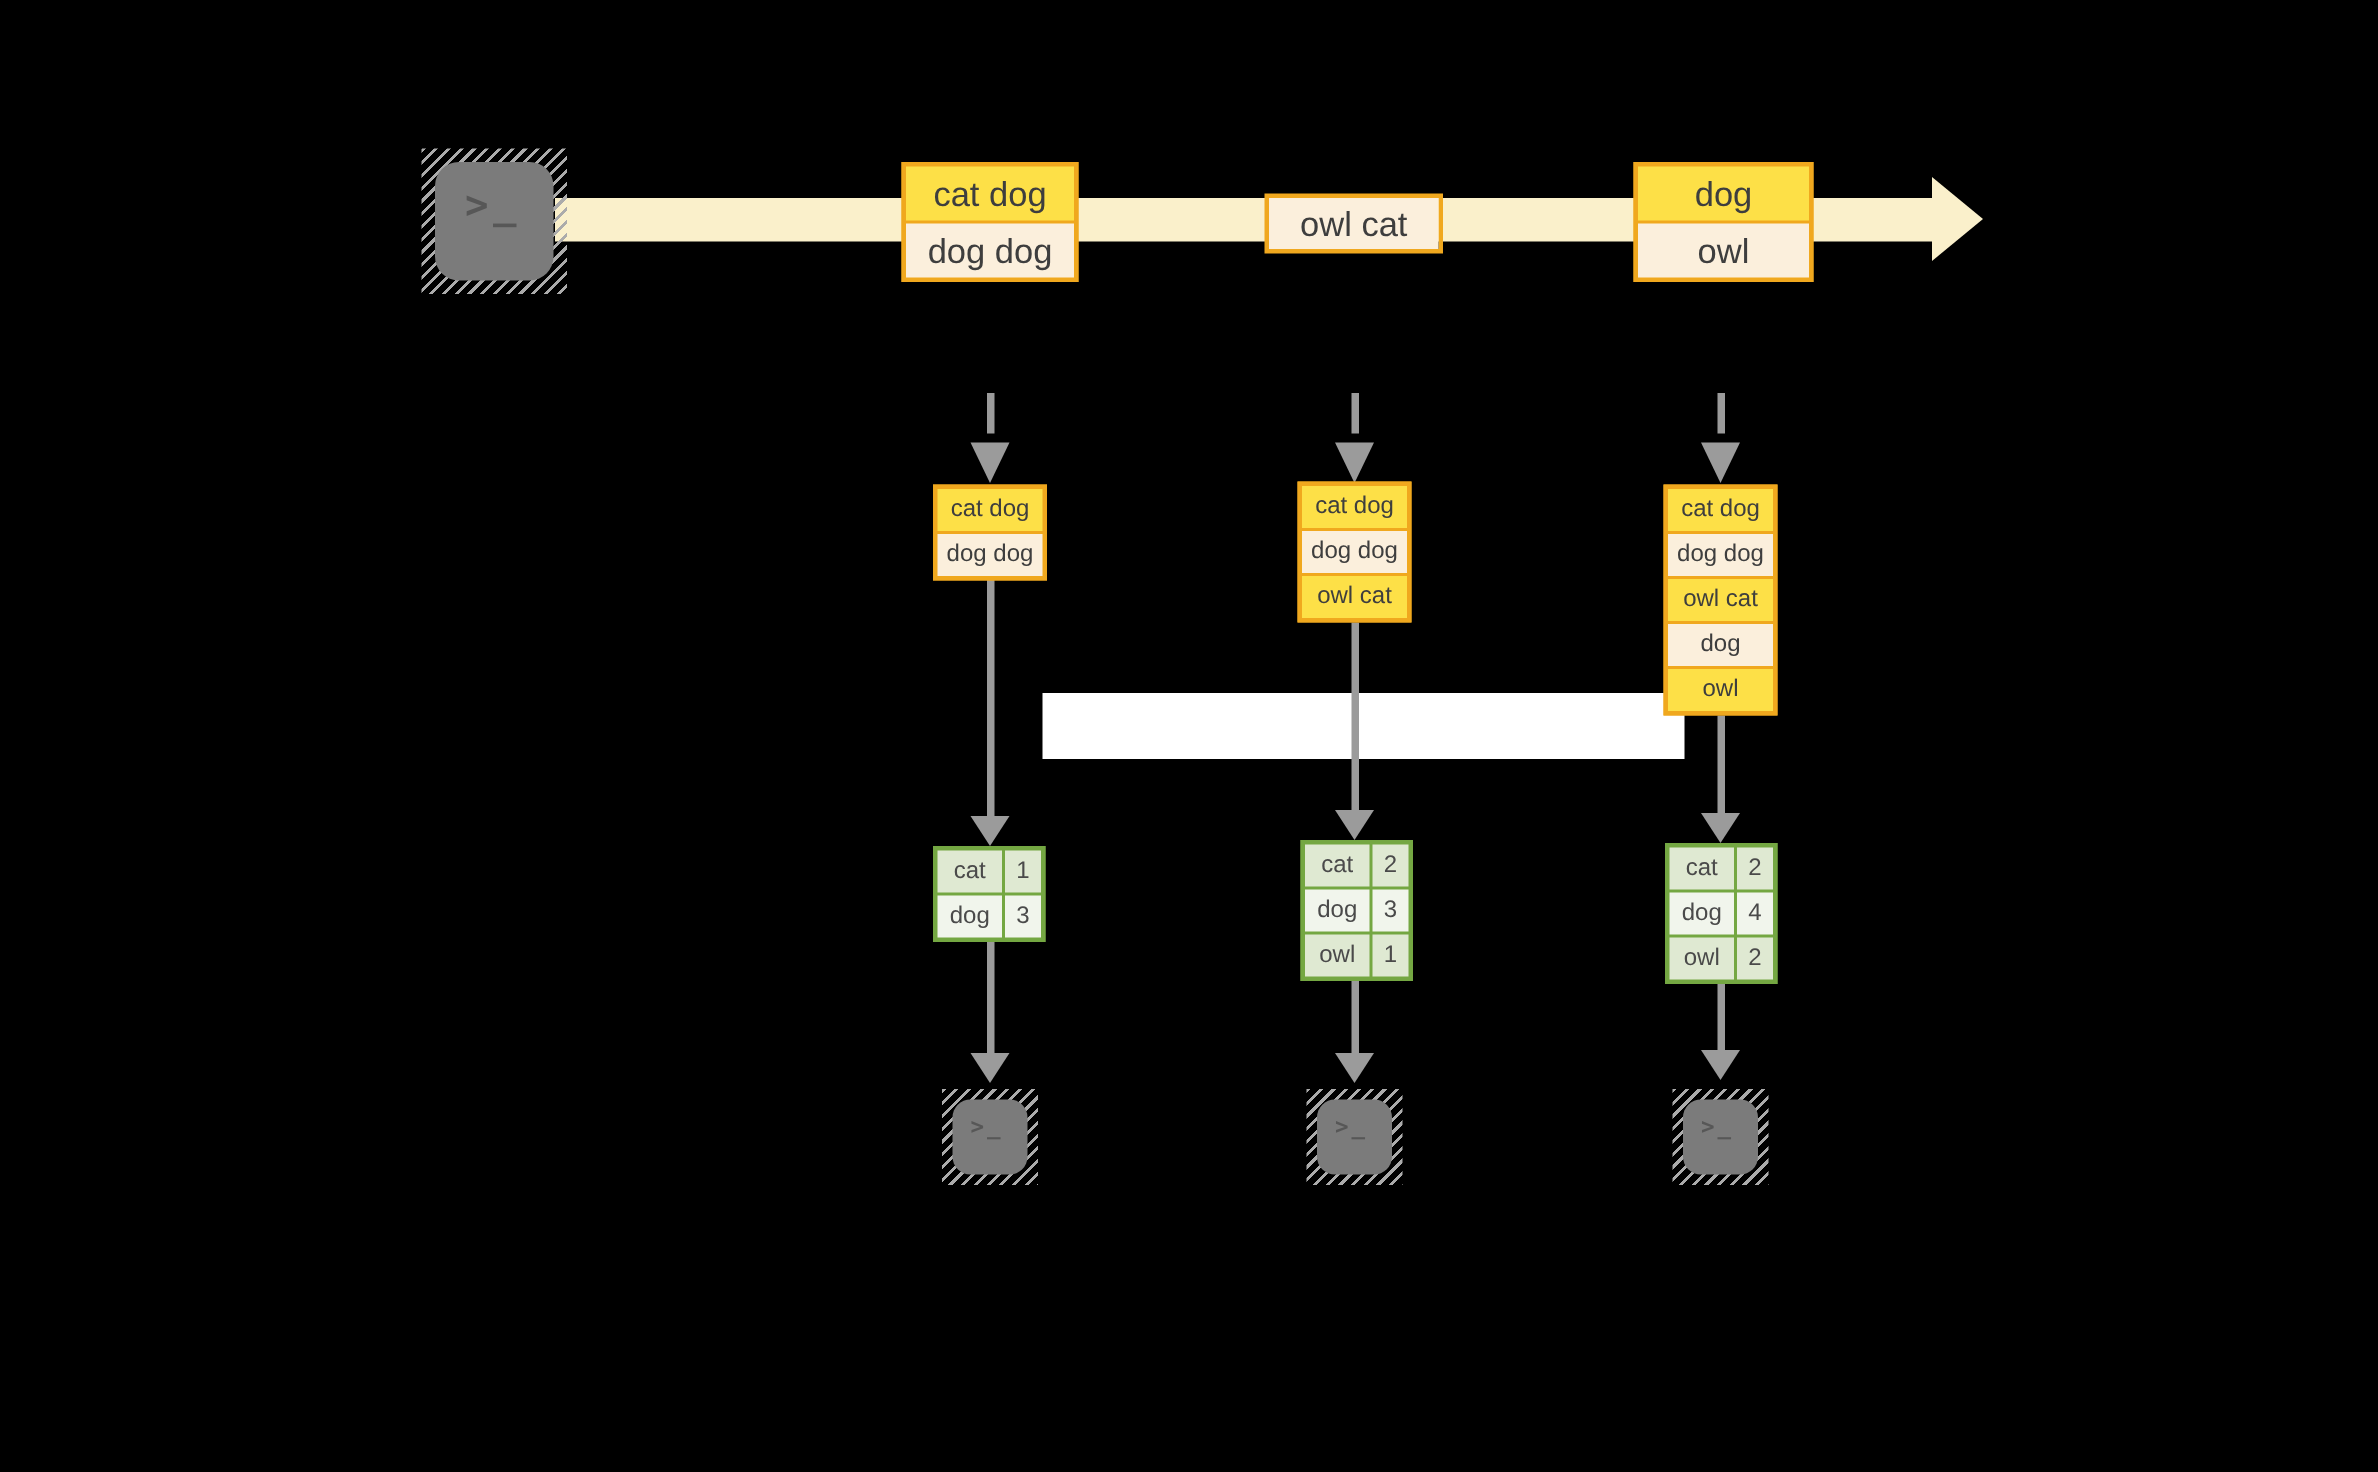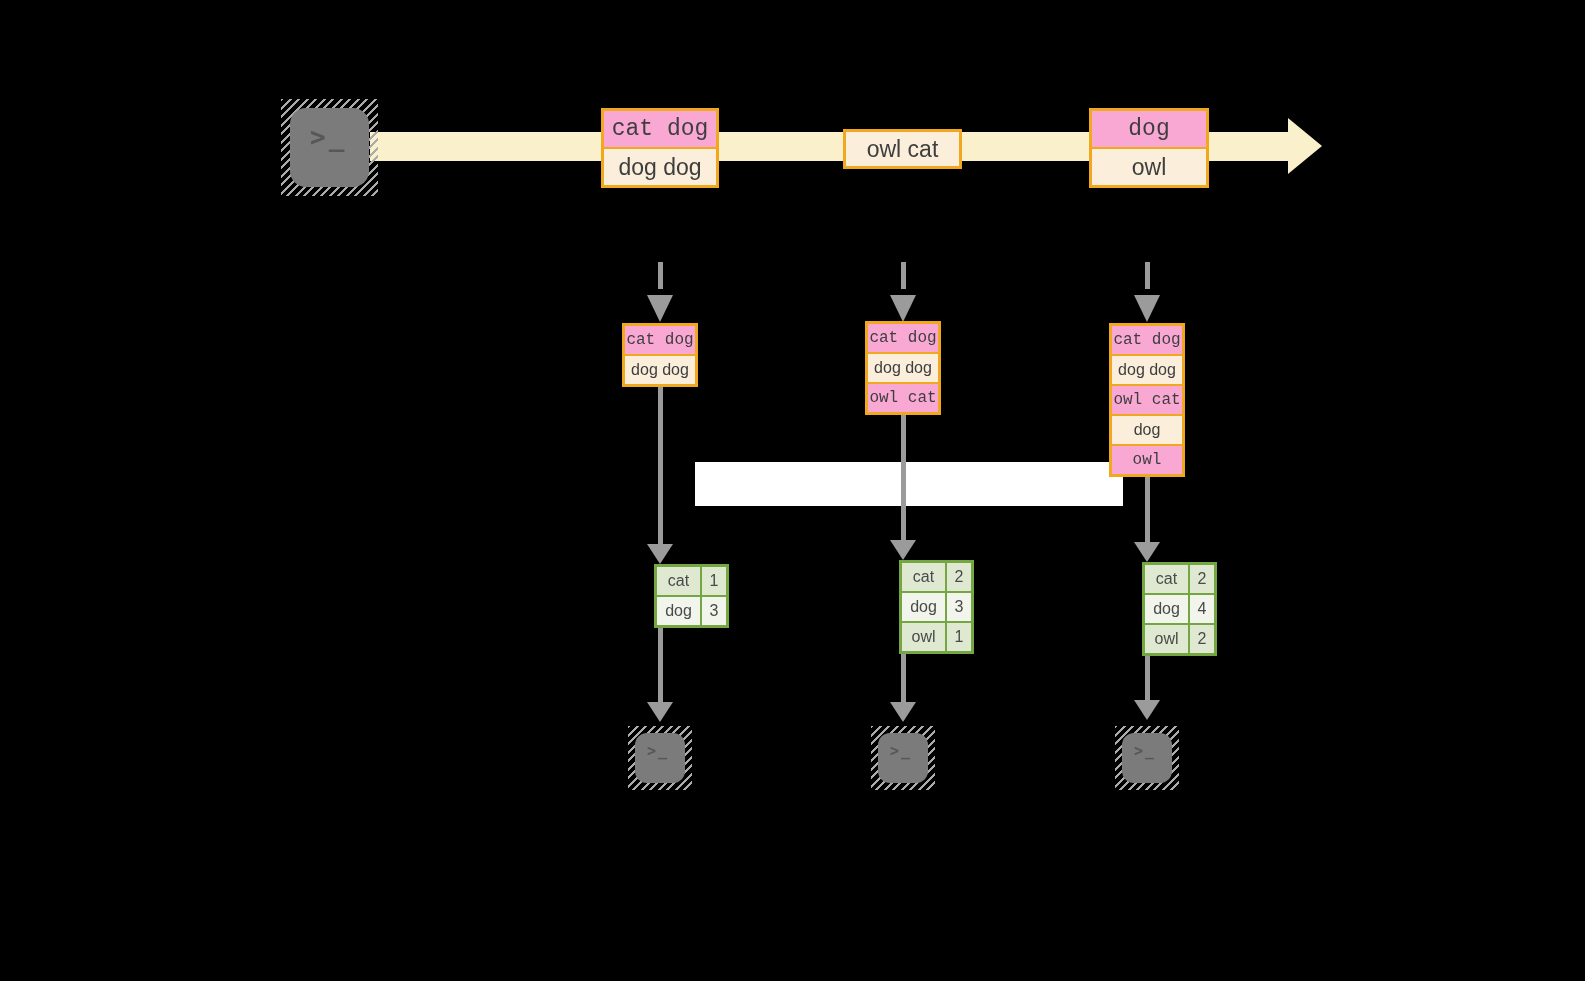--- a/index.html
+++ b/index.html
@@ -17,38 +17,38 @@
   .term-inner{position:absolute;background:#7b7b7b;}
   .term-big .term-inner{inset:9px;border-radius:16px;}
   .term-small .term-inner{inset:7px;border-radius:12px;}
   .term-glyph{position:absolute;color:#575757;font-weight:bold;font-family:"DejaVu Sans Mono",monospace;line-height:1;}
   .term-big .term-glyph{left:20px;top:16px;font-size:26px;letter-spacing:3px;}
   .term-small .term-glyph{left:12px;top:11px;font-size:15px;letter-spacing:2px;}
   
   .obox{position:absolute;z-index:3;border:3px solid #f0a81e;background:#f0a81e;
     display:flex;flex-direction:column;gap:2px;box-sizing:border-box;}
   .obox .cell{display:flex;align-items:center;justify-content:center;}
-  .fill-peach{background:#f9a8d4;font-family:Liberation Mono, monospace;}
+  .fill-peach{background:#fde047;}
   .fill-cream{background:#fbefdc;}
   .ebox .cell{height:36px;font-size:23px;}
   .ebox-single .cell{height:34px;font-size:23px;}
   .sbox .cell{height:28px;font-size:16px;}
   
   .vline{position:absolute;width:5px;background:#9b9b9b;z-index:2;}
   .vhead{position:absolute;width:0;height:0;z-index:2;
     border-left:13px solid transparent;border-right:13px solid transparent;}
   .vhead.dashhead{border-top:27px solid #9b9b9b;}
   .vhead.solidhead{border-top:20px solid #9b9b9b;}
   
   .query-band{position:absolute;left:695px;top:462px;width:428px;height:44px;background:#ffffff;z-index:1;}
   .query-label{position:absolute;left:695px;top:462px;width:428px;height:44px;z-index:4;
     display:flex;align-items:center;justify-content:center;font-size:33px;color:#1f1f1f;}
   
   .gtable{position:absolute;z-index:3;border:3px solid #74a742;background:#74a742;
-    display:grid;grid-template-columns:43px 24px;grid-auto-rows:28px;gap:2px;box-sizing:content-box;width:69px;margin-left:32px;}
+    display:grid;grid-template-columns:43px 24px;grid-auto-rows:28px;gap:2px;box-sizing:content-box;width:69px;}
   .gtable .gcell{display:flex;align-items:center;justify-content:center;font-size:16px;color:#4a4a4a;}
   .grow-sage{background:#dfe9d2;}
   .grow-white{background:#f1f5ec;}
 </style>
 </head>
 <body>
 
 <div id="stage">
 
   <div class="stream-band"></div>

